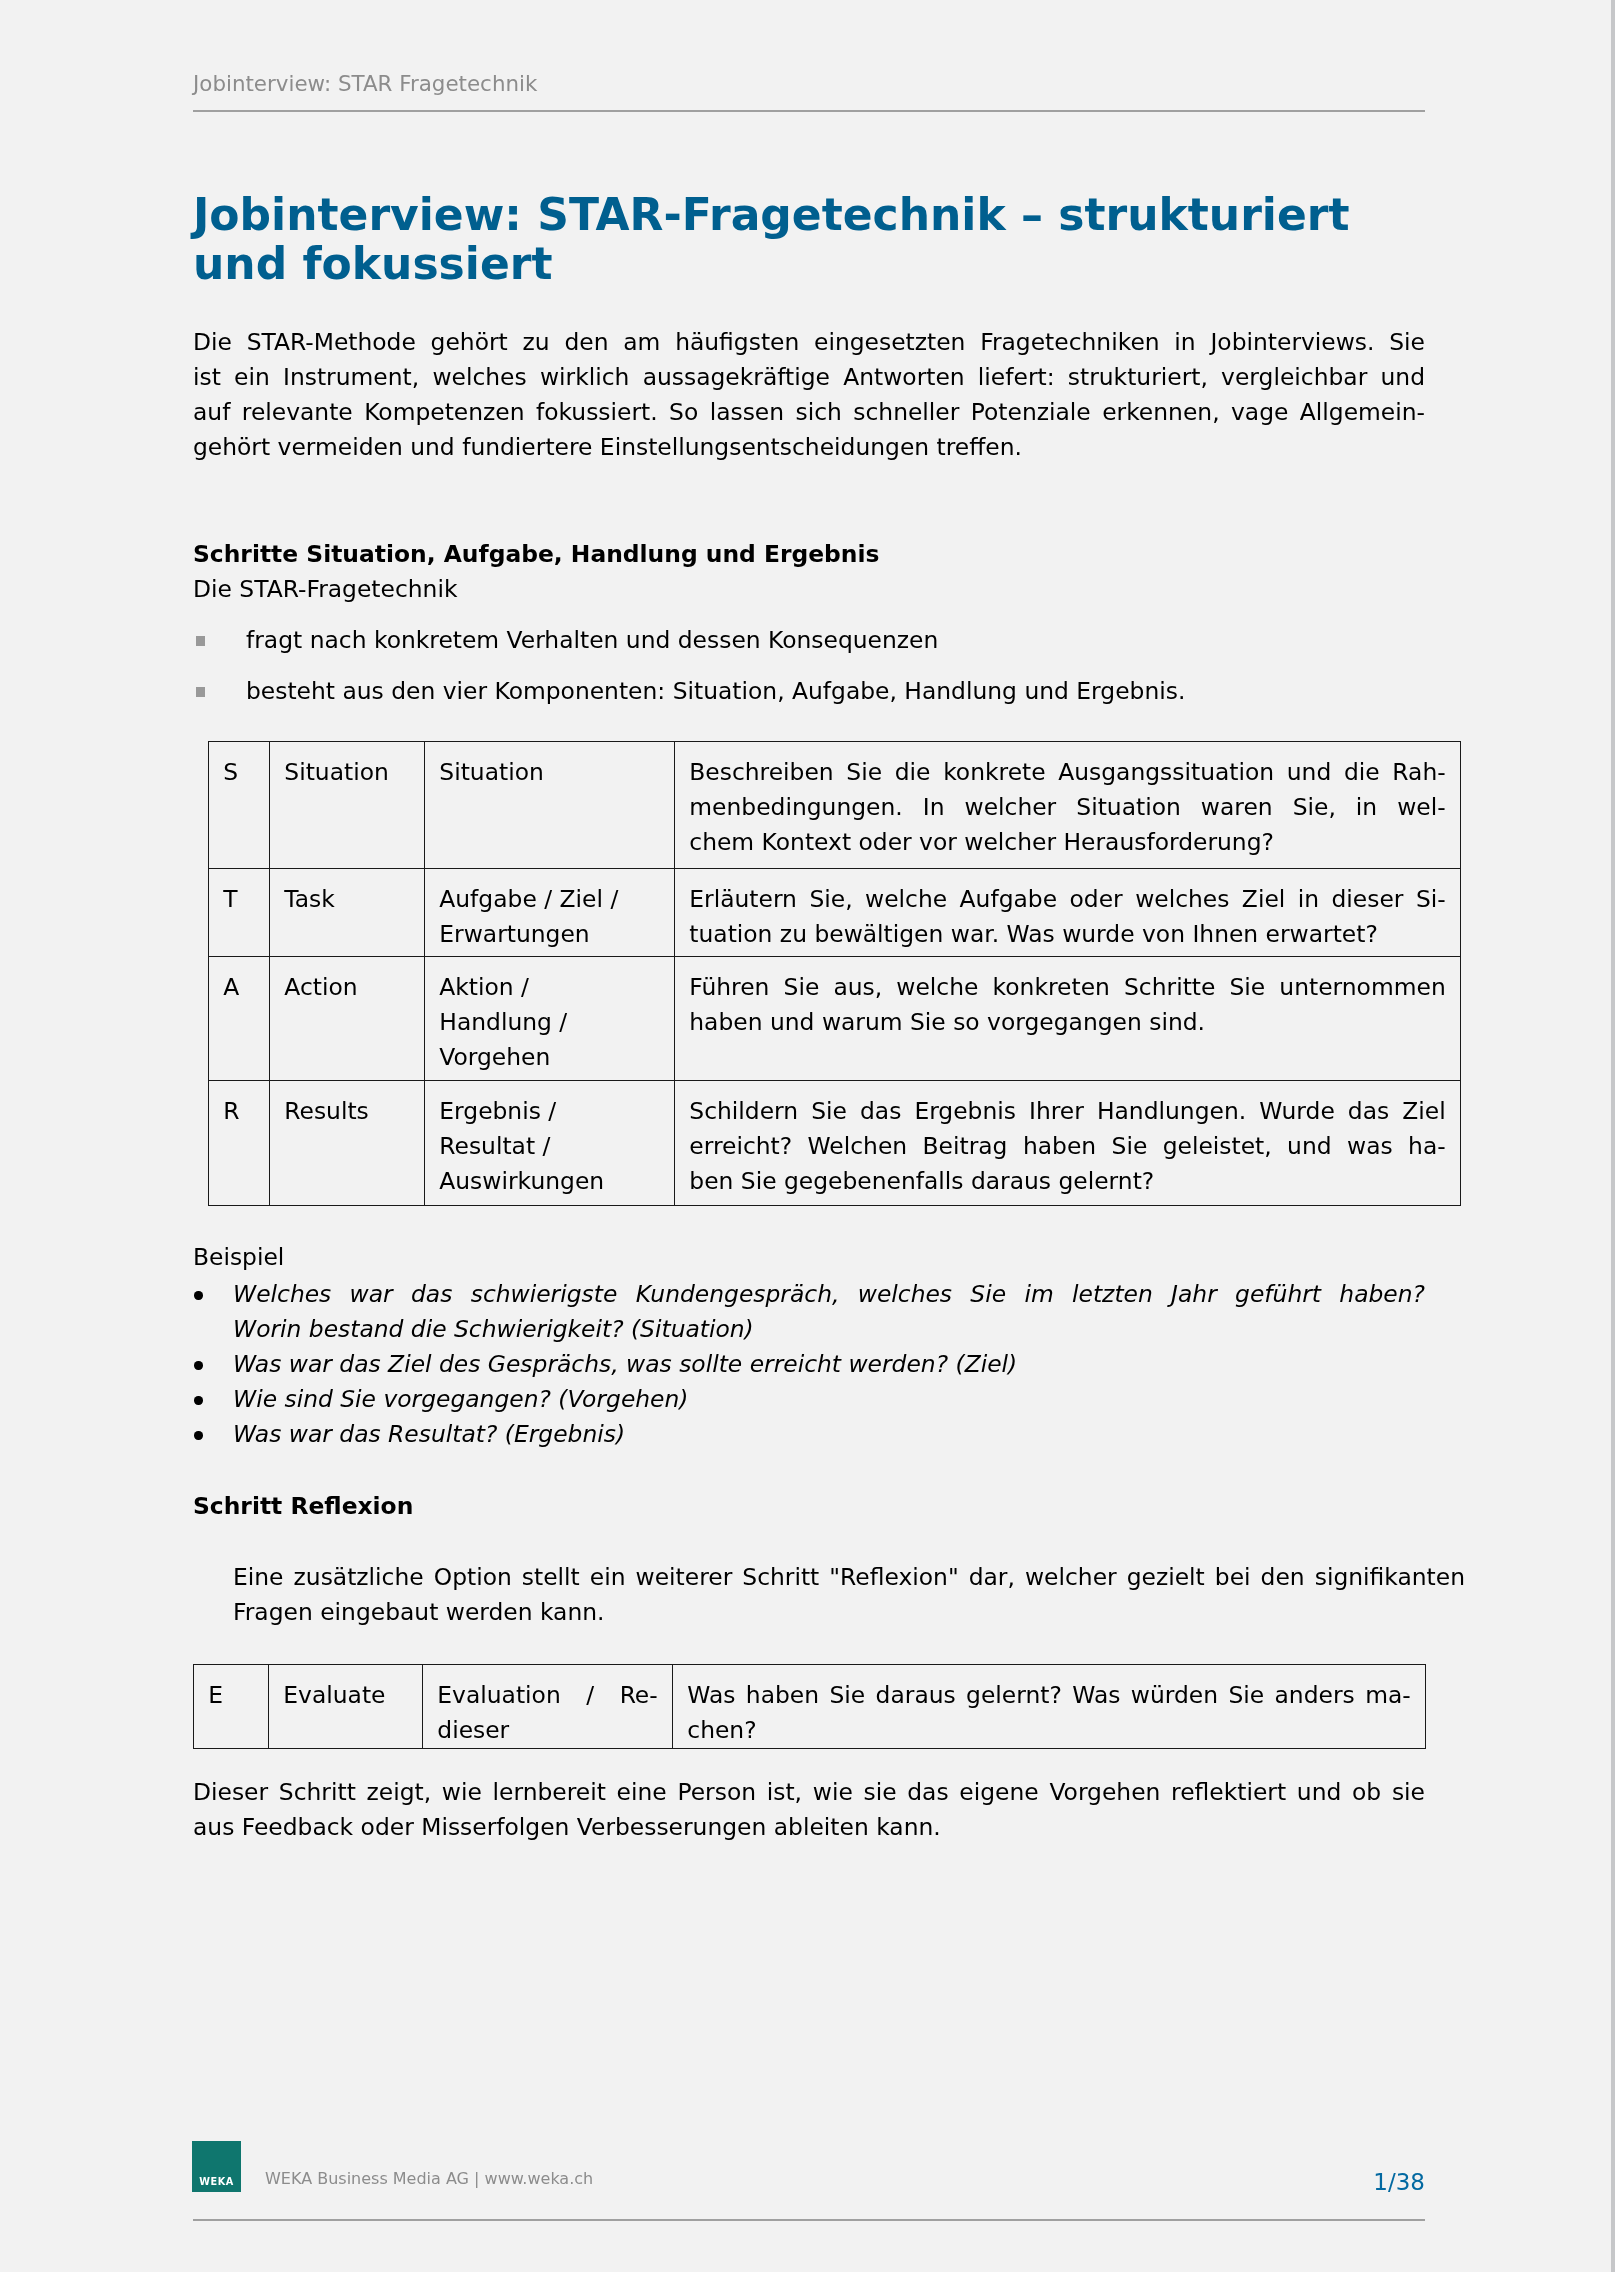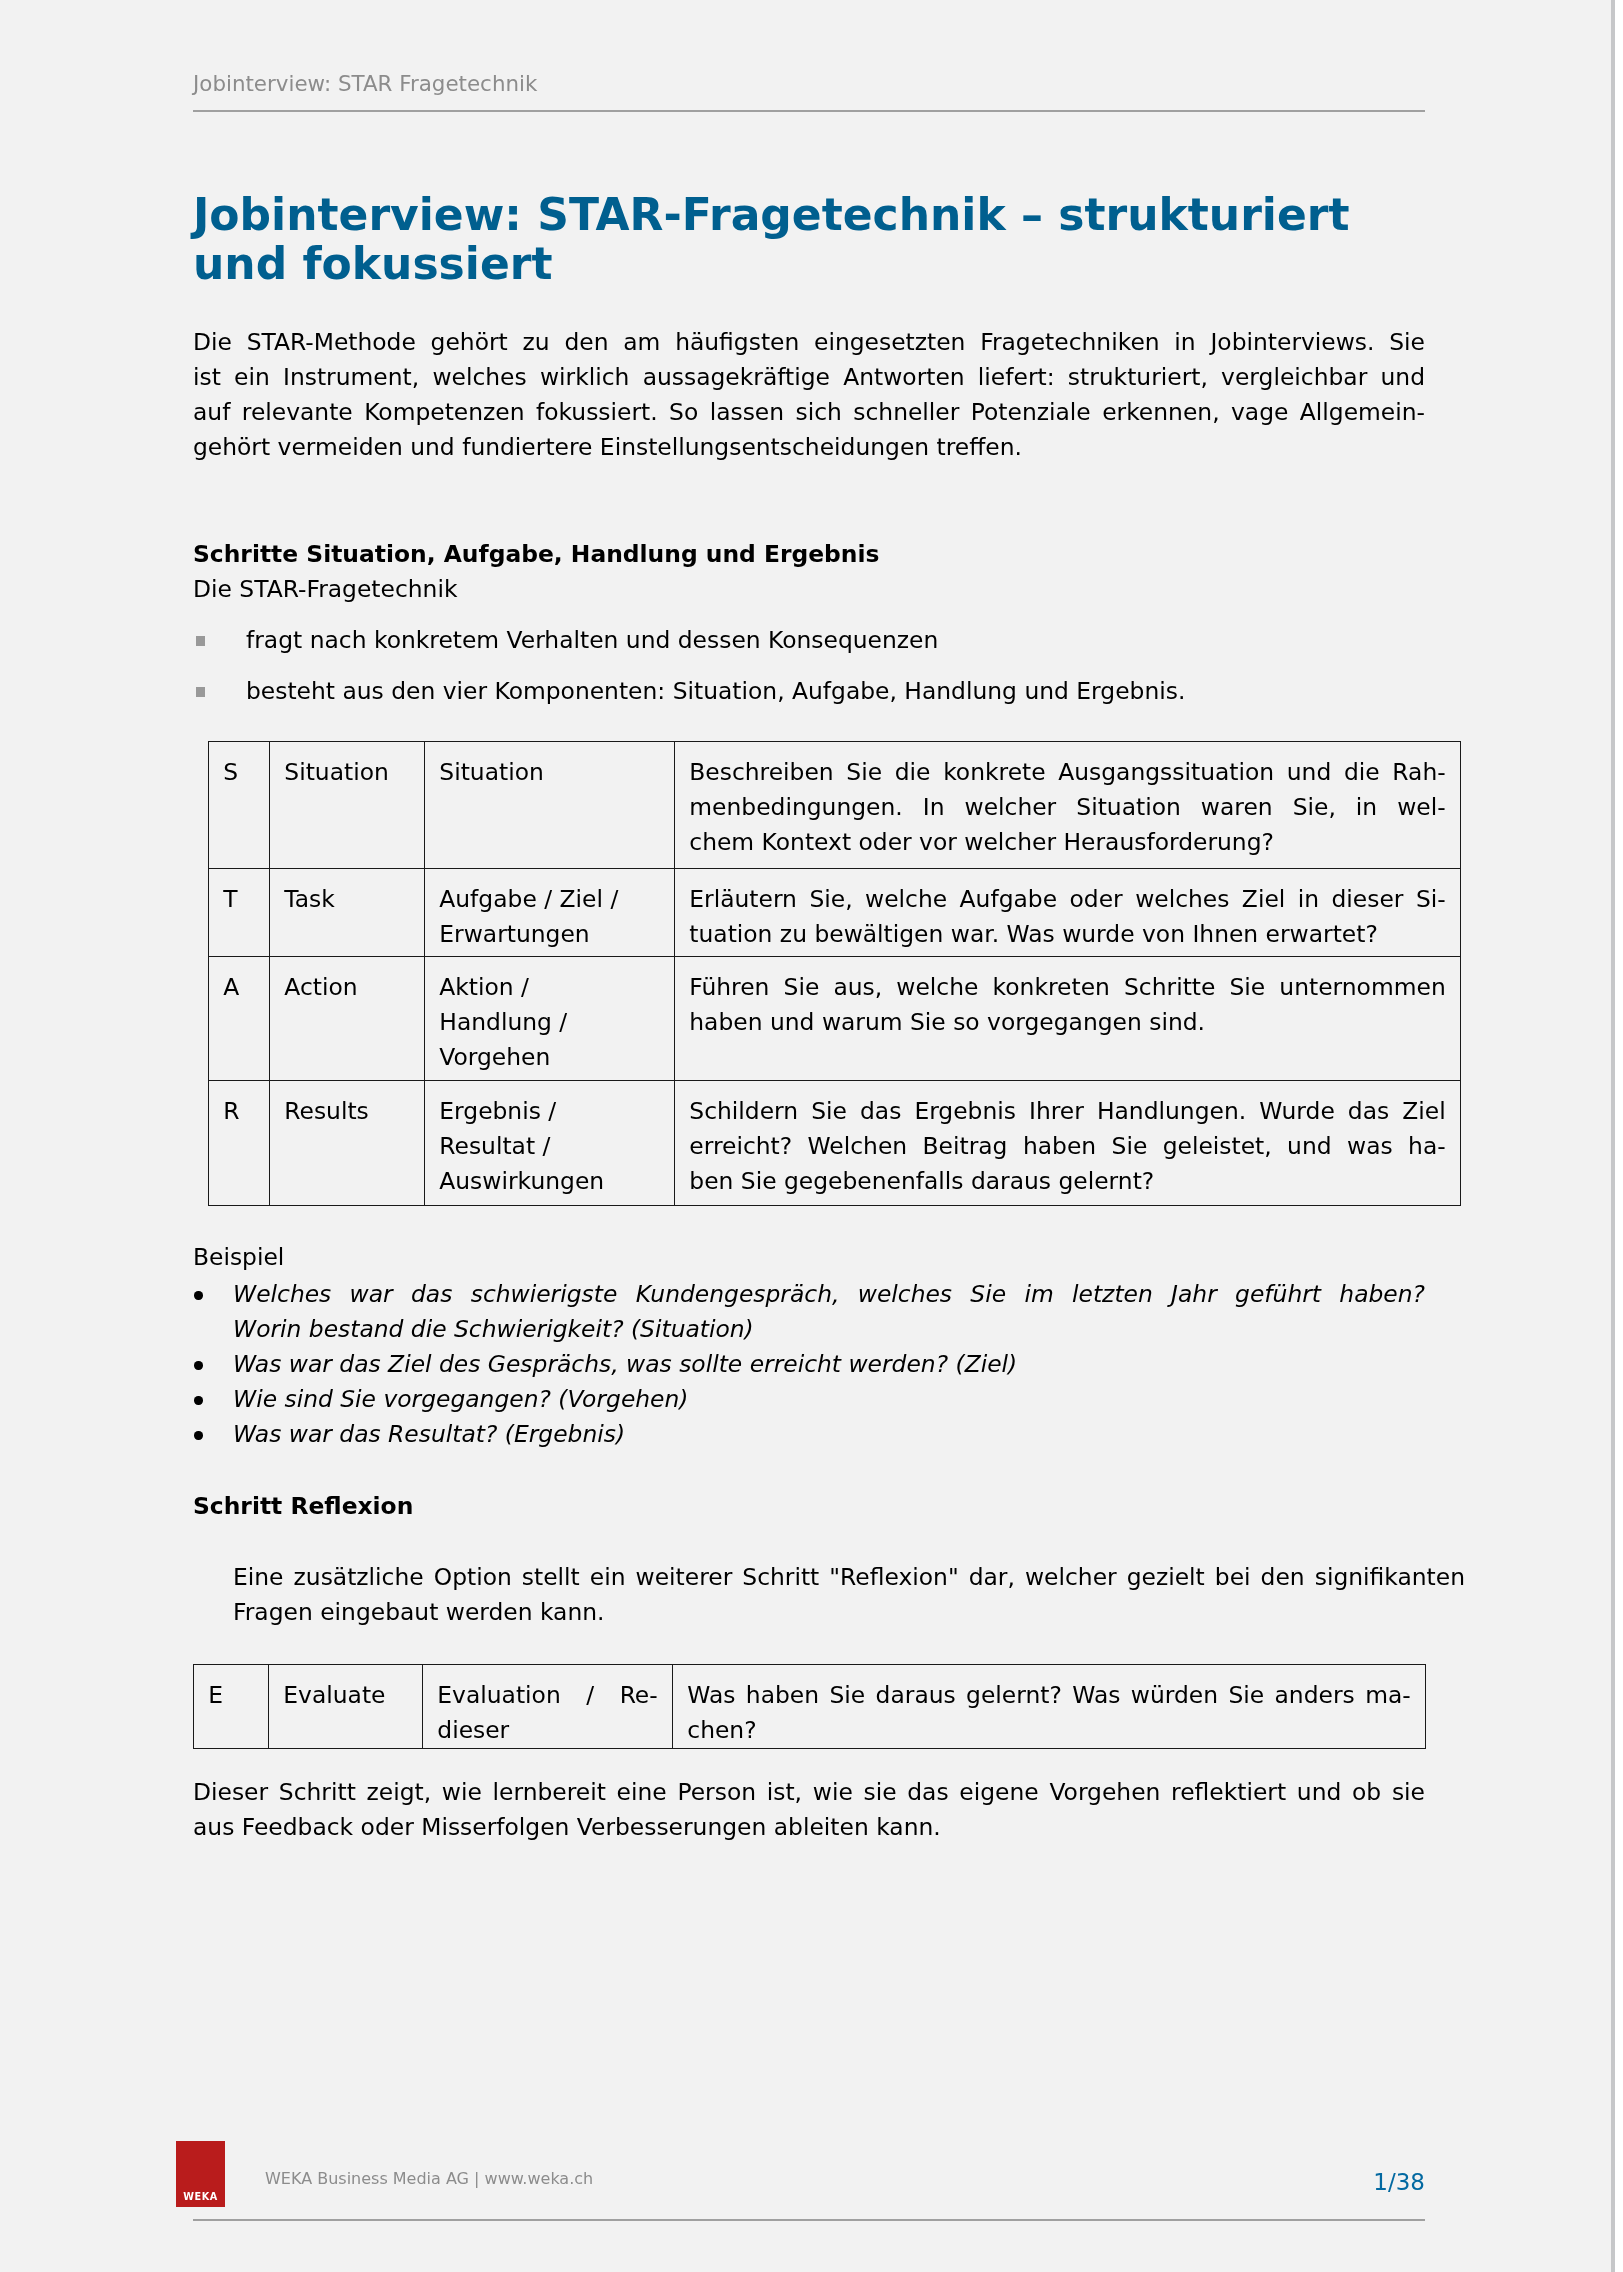--- a/index.html
+++ b/index.html
@@ -39,21 +39,21 @@
   table.star td.c4 .line.last { text-align-last: left; }
   table.star td.c3 .line.just { text-align: justify; text-align-last: justify; padding-right: 14.3px; }
 
   .beispiel-label { position: absolute; left: 193px; top: 1246px; font-size: 23.4px; line-height: 1; }
   .ex-list { position: absolute; left: 193px; top: 1277px; width: 1232px; margin: 0; padding: 0; list-style: none; font-style: italic; font-size: 23.4px; line-height: 35px; }
   .ex-list li { position: relative; padding-left: 40px; }
   .ex-list .dot { position: absolute; left: 1.3px; top: 14.3px; width: 8.4px; height: 8.4px; border-radius: 50%; background: #000; font-style: normal; }
   .ex-list .line { display: block; white-space: nowrap; }
   .ex-list .line.just { text-align: justify; text-align-last: justify; }
 
-  .footer-logo { position: absolute; left: 176px; top: 2141px; width: 49px; height: 66px; background: #b91c1c; }
+  .footer-logo { position: absolute; left: 192px; top: 2141px; width: 49px; height: 51px; background: #0f766e; }
   .footer-logo span { position: absolute; left: 0; right: 0; bottom: 5.2px; text-align: center; color: #fff; font-weight: bold; font-size: 9.7px; letter-spacing: 0.6px; line-height: 1; }
   .footer-text { position: absolute; left: 265px; top: 2171px; font-size: 16px; color: #8c8c8c; line-height: 1; white-space: nowrap; }
   .footer-page { position: absolute; right: 198px; top: 2171px; font-size: 23px; color: #0369a1; line-height: 1; white-space: nowrap; }
 </style>
 </head>
 <body>
 
 <div class="page-edge"></div>
 <div class="page-outside"></div>
 

